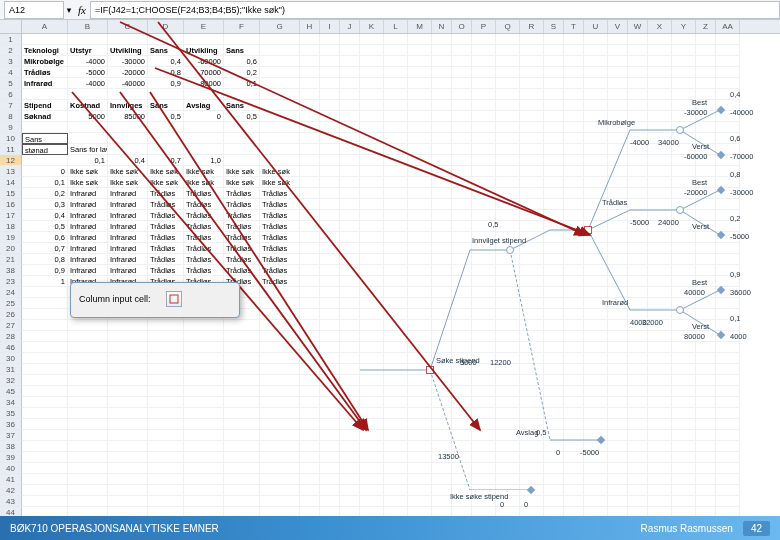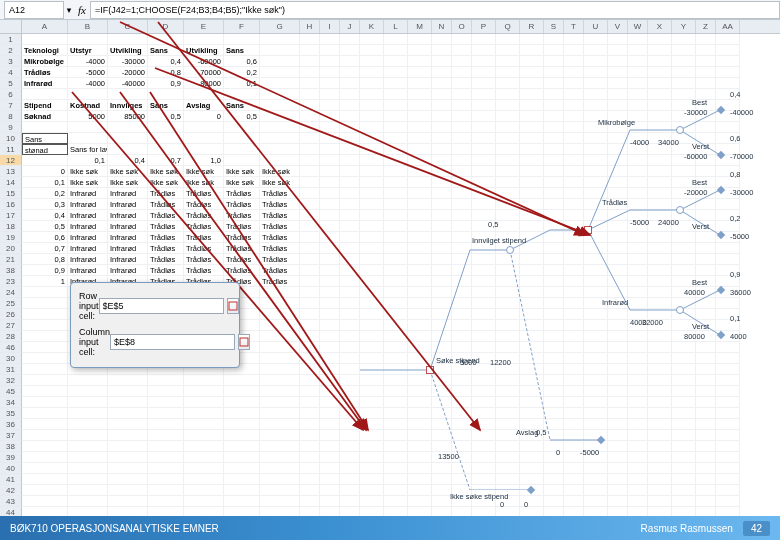--- a/index.html
+++ b/index.html
@@ -1528,31 +1528,21 @@
     <line x1="155" y1="48" x2="590" y2="215"></line>
     <line x1="120" y1="72" x2="366" y2="410"></line>
     <line x1="72" y1="72" x2="363" y2="410"></line>
     <line x1="150" y1="72" x2="368" y2="410"></line>
   </g>
 </svg>
 
 <div class="dialog">
   <div class="dlg-body">
     <div class="dlg-row">
-      <span class="dlg-label">Row input cell:</span>
-      <input class="dlg-input" value="$E$5" style="">
-      <span class="dlg-pick">
-          <svg viewBox="0 0 10 10">
-            <rect x="1" y="1" width="8" height="8" fill="none" stroke="#c03030"></rect>
-          </svg>
-        </span>
-    </div>
-    <div class="dlg-row">
       <span class="dlg-label">Column input cell:</span>
-      <input class="dlg-input" value="$E$8" style="">
       <span class="dlg-pick">
           <svg viewBox="0 0 10 10">
             <rect x="1" y="1" width="8" height="8" fill="none" stroke="#c03030"></rect>
           </svg>
         </span>
     </div>
   </div>
 </div>
 
 <div class="footer">

